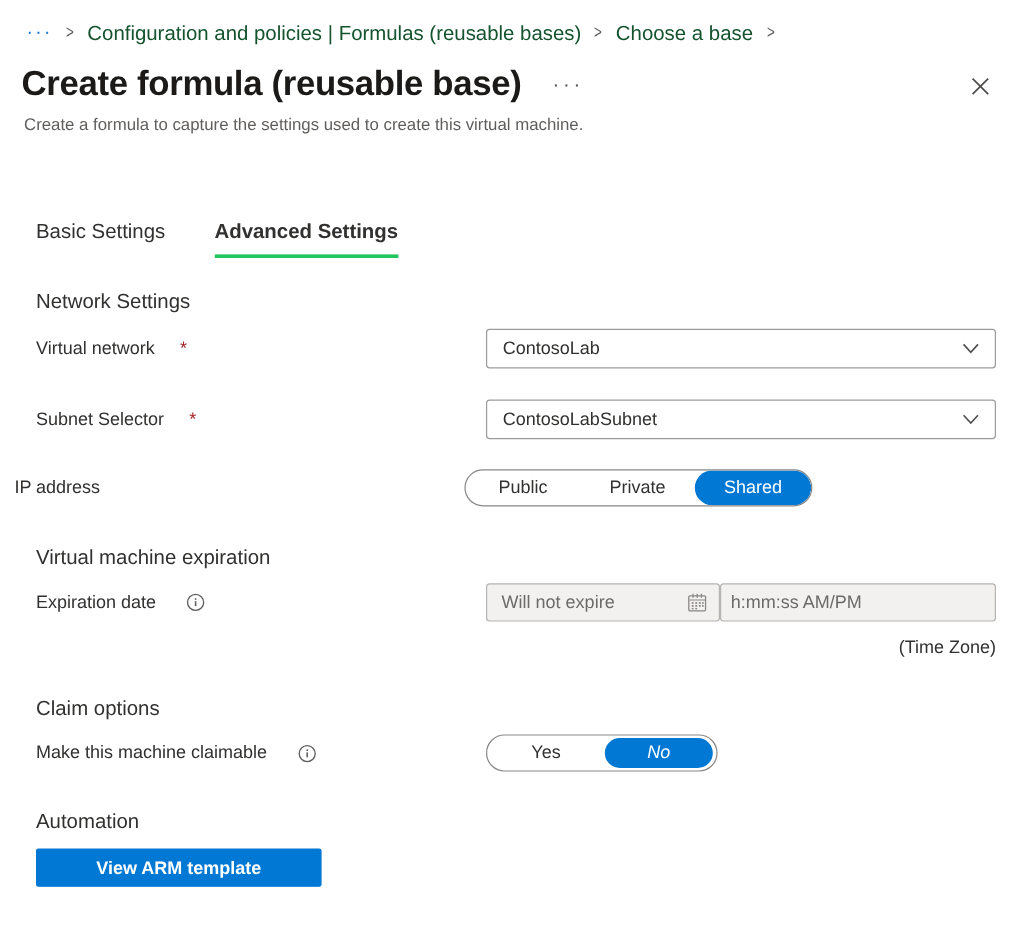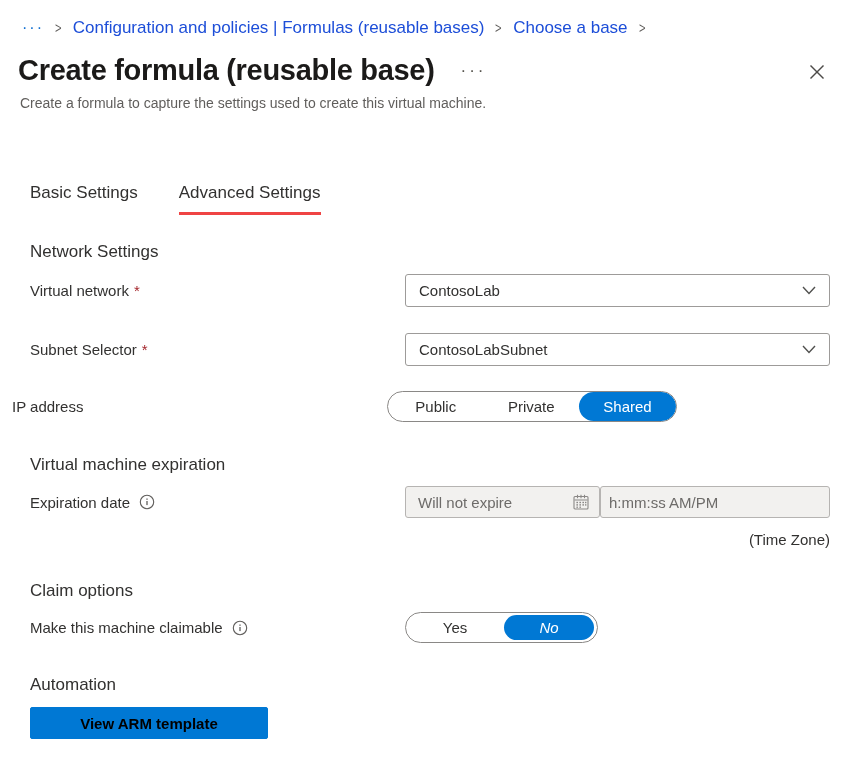--- a/index.html
+++ b/index.html
@@ -13,45 +13,45 @@
     overflow:hidden;
   }
 
   
   .breadcrumb {
     display:flex; align-items:center;
     padding:17px 20px 0 22px;
     font-size:17px; line-height:21px;
     white-space:nowrap;
   }
-  .breadcrumb .crumb-link { color:#1d4ed8; text-decoration:none; cursor:pointer; }
+  .breadcrumb .crumb-link { color:#14532d; text-decoration:none; cursor:pointer; }
   .breadcrumb .crumb-overflow { color:#1170d2; letter-spacing:2px; cursor:pointer; font-size:16px; }
   .breadcrumb .crumb-sep { color:#605e5c; margin:0 10px; font-size:15px; transform:scaleX(.75); display:inline-block; }
 
   
   .header-row { position:relative; margin:13px 20px 0 18px; display:flex; align-items:flex-start; }
   .page-title { font-size:29px; font-weight:700; color:#1b1a19; line-height:38px; letter-spacing:-0.3px; }
   .title-more { color:#57554f; font-size:17px; letter-spacing:3px; margin-left:26px; margin-top:10px; cursor:pointer; }
   .close-btn { position:absolute; right:2px; top:10px; width:22px; height:22px; display:flex; align-items:center; justify-content:center; cursor:pointer; }
   .subtitle { margin:6px 20px 0 20px; font-size:14px; color:#605e5c; line-height:17px; }
 
   
   .tabs { display:flex; margin:70px 0 0 30px; }
   .tab { font-size:17px; line-height:21px; padding-bottom:9px; cursor:pointer; color:#323130; }
   .tab.inactive { margin-right:41px; border-bottom:3px solid transparent; }
-  .tab.active { font-weight:400; border-bottom:3px solid #ef4444; }
+  .tab.active { font-weight:700; border-bottom:3px solid #22c55e; }
 
   
   .section-heading { margin:27px 20px 0 30px; font-size:17px; line-height:20px; color:#323130; }
   .section-heading.vm-exp { margin-top:33px; }
   .section-heading.claim { margin-top:33px; }
   .section-heading.auto { margin-top:32px; }
 
   .form-row { display:flex; align-items:center; padding:0 20px 0 30px; }
-  .form-row .label-col { flex:0 0 375px; display:flex; align-items:center; font-size:15px; color:#323130; }
+  .form-row .label-col { flex:0 0 375px; display:flex; align-items:center; font-size:15px; color:#323130;gap:16px; }
   .form-row .control-col { flex:1; display:flex; align-items:center;border-radius:7px; }
   .required { color:#a4262c; margin-left:5px; font-size:15px; }
   .info-icon { margin-left:9px; display:inline-flex; cursor:pointer; }
 
   .row-vnet   { margin-top:12px; }
   .row-subnet { margin-top:26px; }
   .row-ip     { margin-top:25px;padding-left:12px; }
   .row-exp    { margin-top:11px; }
   .row-claim  { margin-top:11px; }
 
@@ -84,21 +84,21 @@
     display:flex; align-items:center; font-size:15px; color:#6d6b69;
   }
   .date-input { width:195px; justify-content:space-between; padding:0 10px 0 12px; cursor:default; }
   .time-input { flex:1; padding:0 8px; font-family:"Liberation Sans","DejaVu Sans",sans-serif; }
   .time-input::placeholder { color:#6d6b69; opacity:1; }
   .timezone-line { margin-top:13px; padding-right:20px; text-align:right; font-size:15px; color:#323130; line-height:17px; }
 
   
   .arm-btn-wrap { margin:12px 0 0 30px; }
   .arm-btn {
-    min-width:238px; height:32px; background:#0078d4; color:#000000;
+    min-width:238px; height:32px; background:#0078d4; color:#ffffff;
     border:1px solid #0078d4; border-radius:2px;
     font-size:15px; font-weight:700; cursor:pointer;
     font-family:"Liberation Sans","DejaVu Sans",sans-serif;
   }
 </style>
 </head>
 <body>
 
 <div class="page">
 

